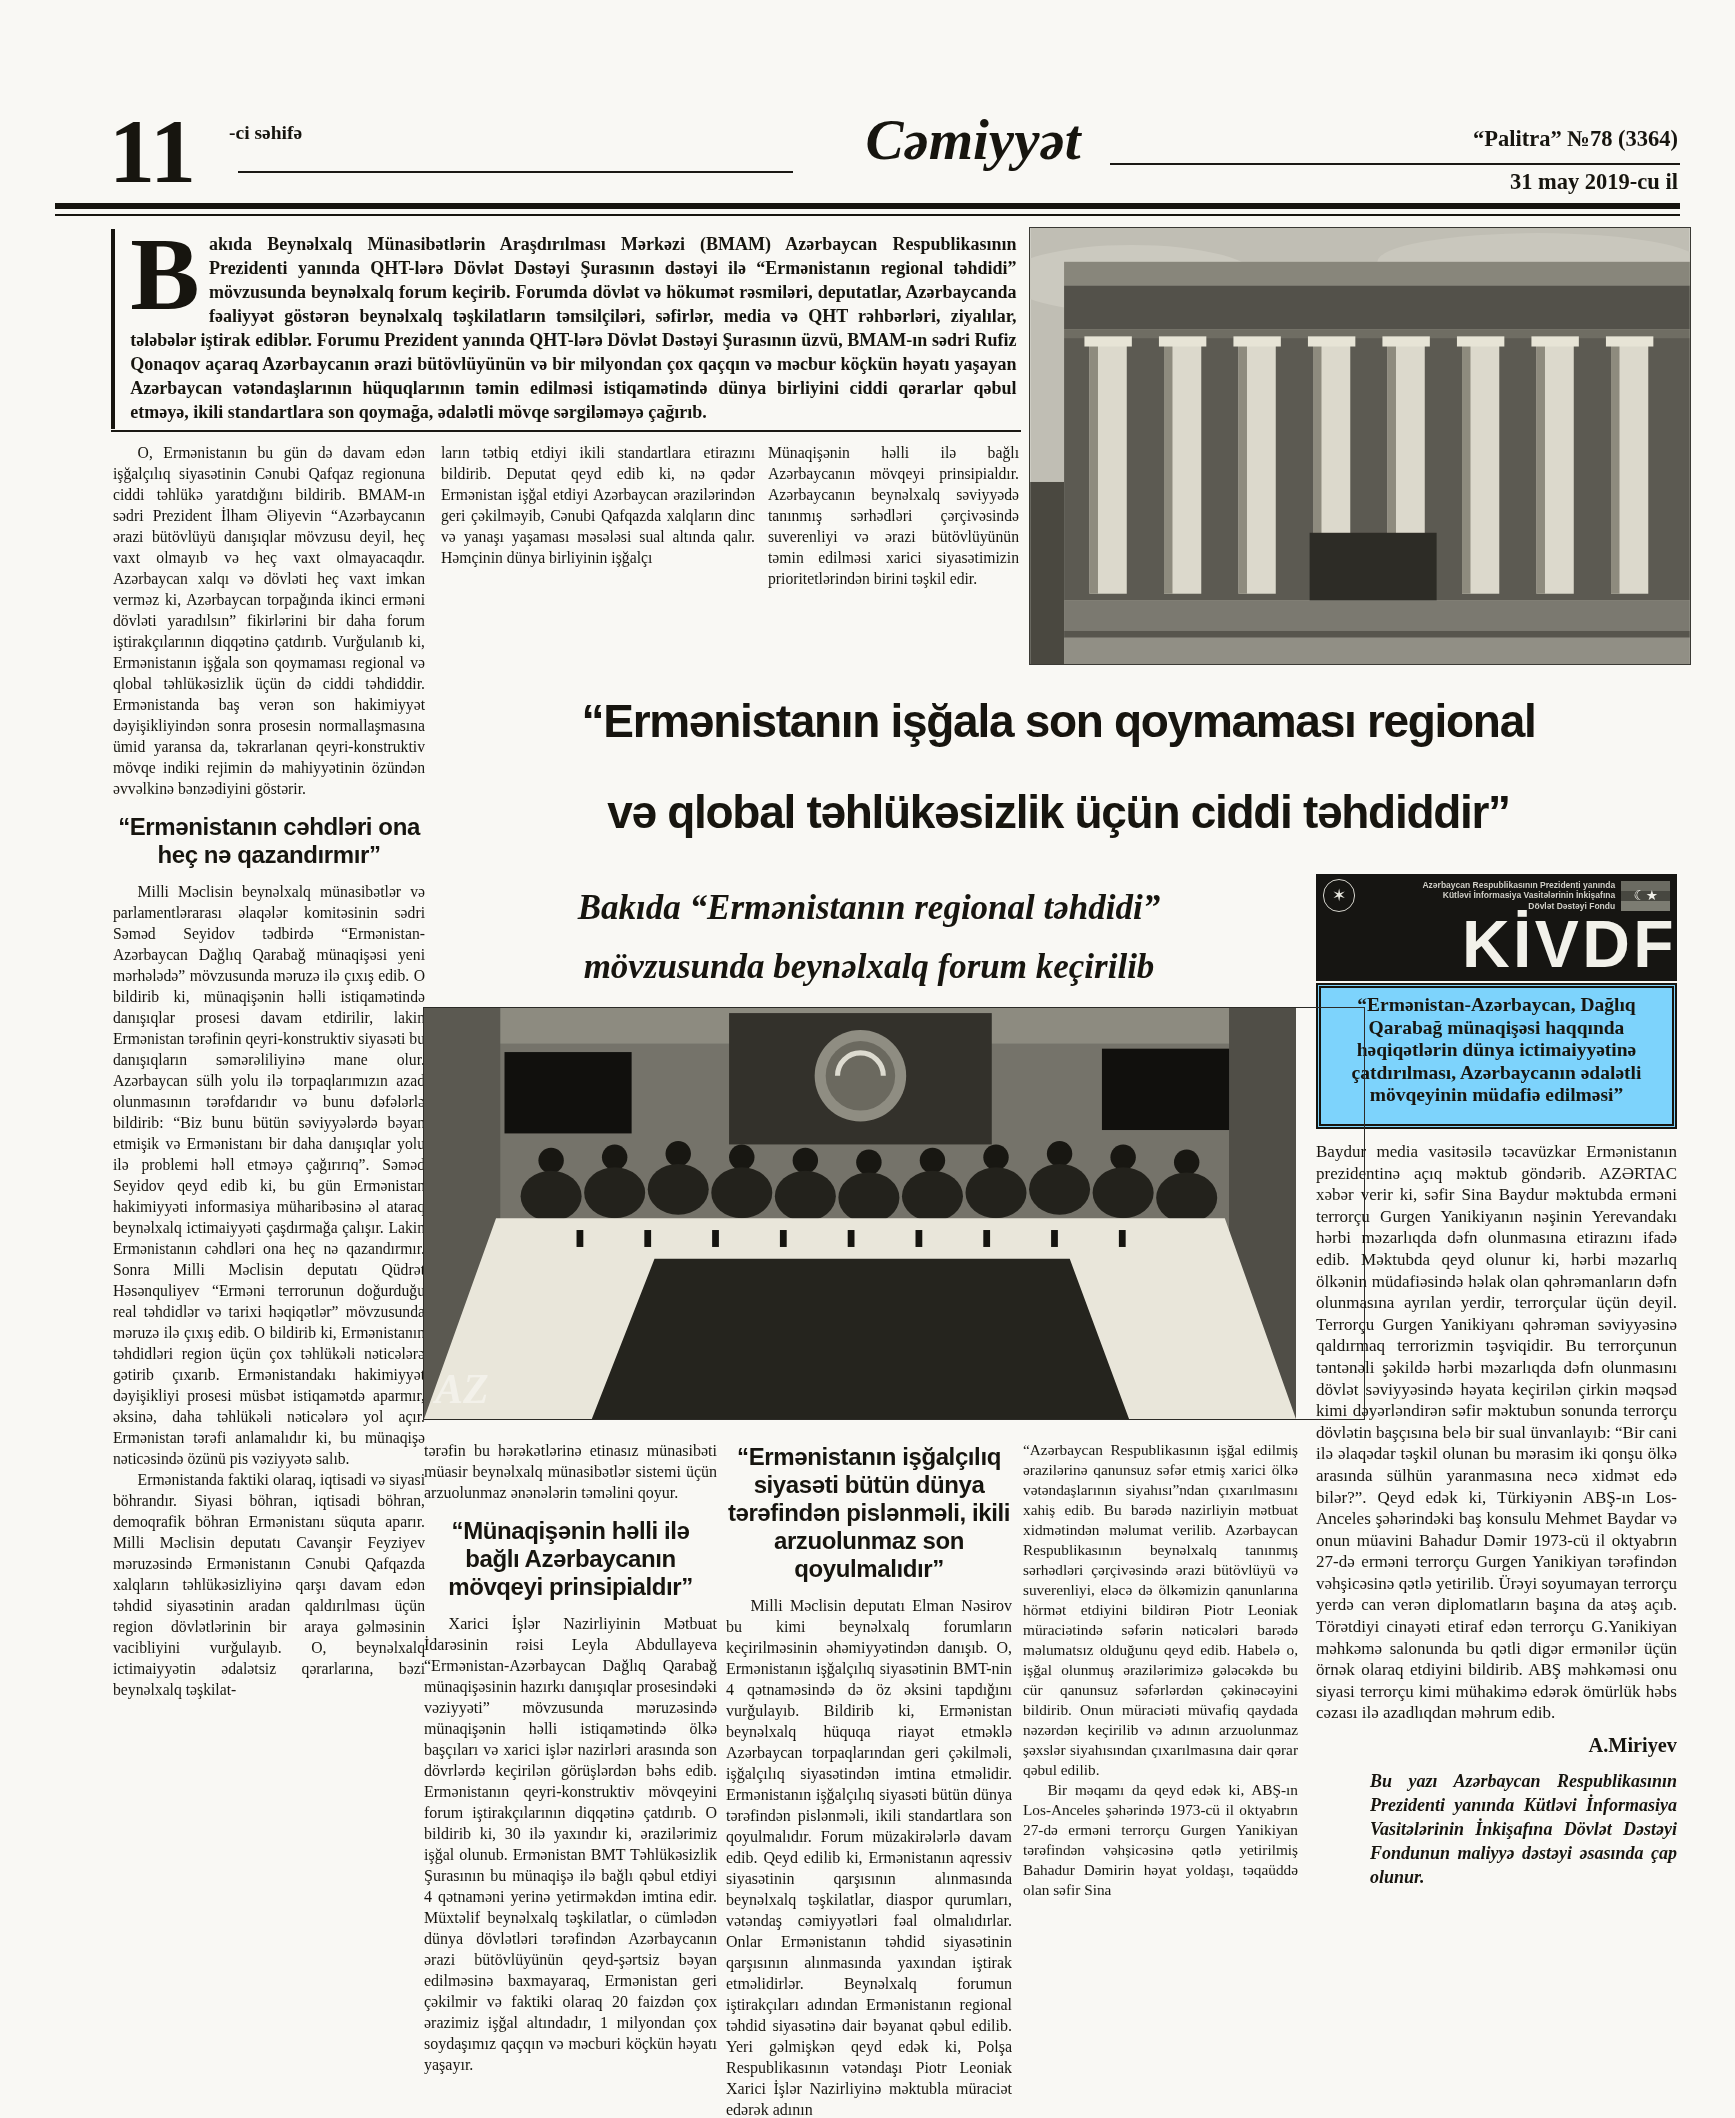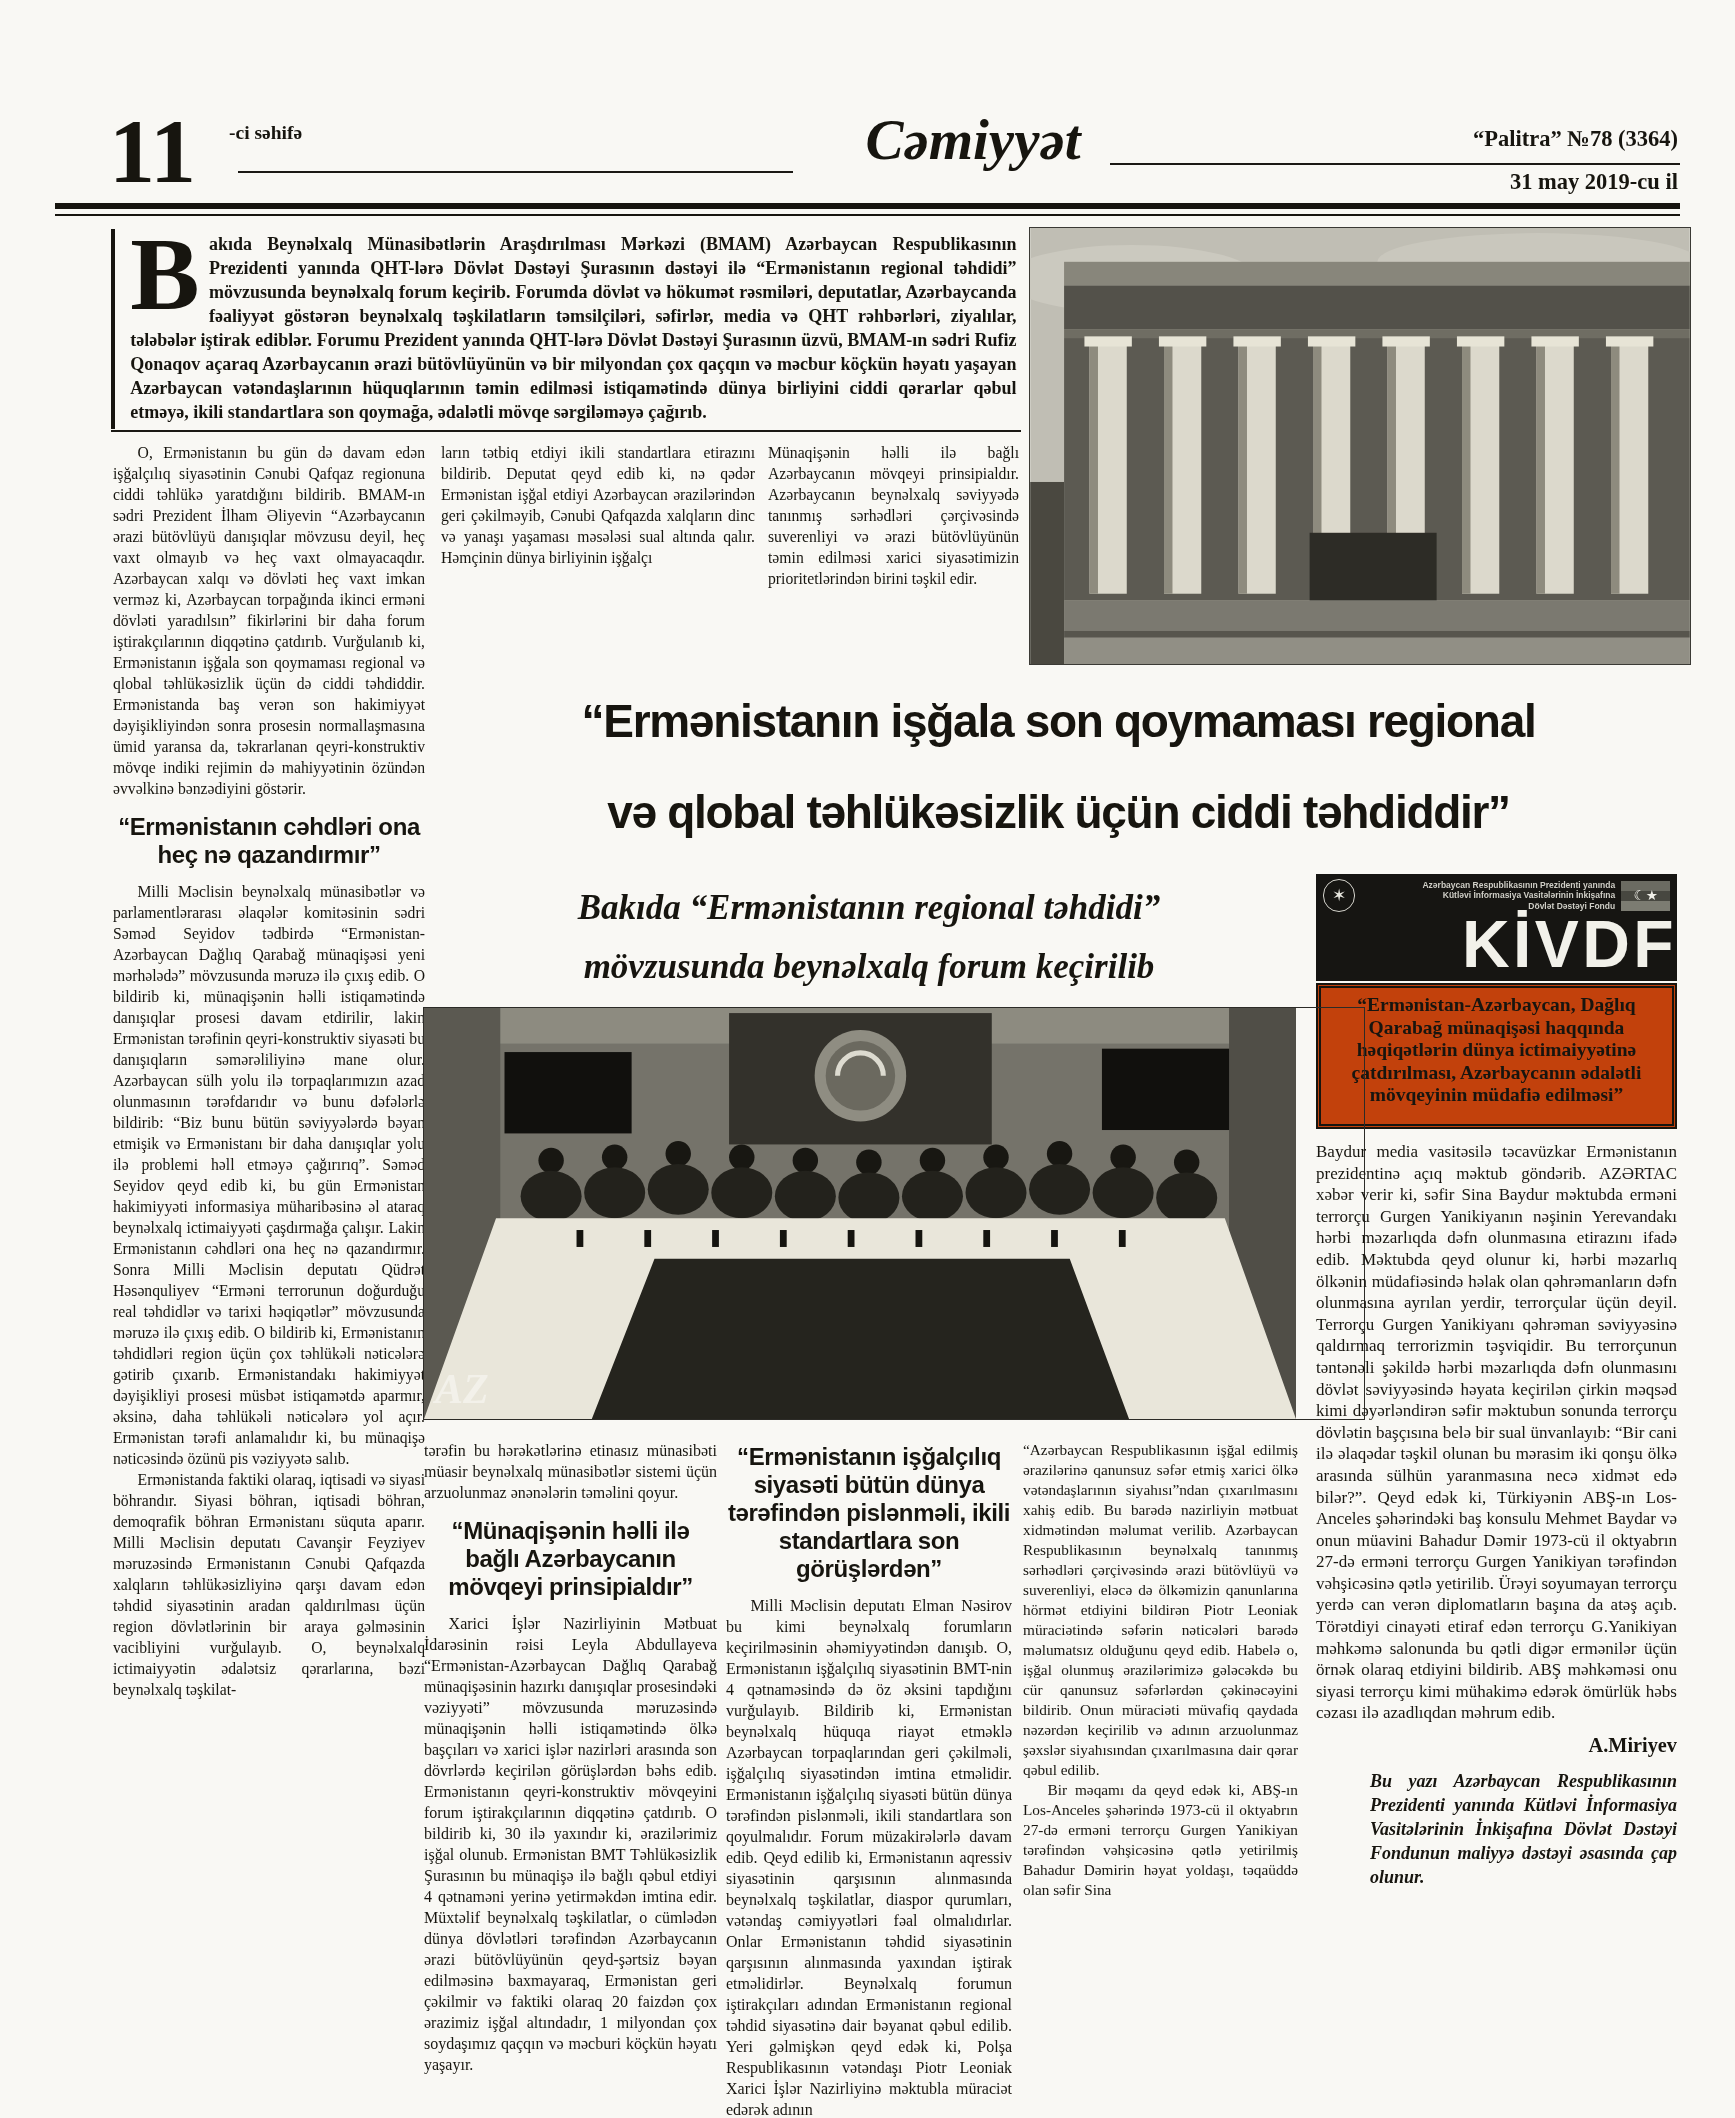--- a/index.html
+++ b/index.html
@@ -61,21 +61,21 @@
   .kivdf-emblem{width:30.5px;height:30.5px;border:1.3px solid #d5d4cc;border-radius:50%;flex:0 0 auto;
                 display:flex;align-items:center;justify-content:center;font-size:17px;color:#e8e7df;}
   .kivdf-org{flex:1;text-align:right;font-family:"Liberation Sans",sans-serif;font-weight:700;
              font-size:8.5px;line-height:10.6px;color:#cfcec6;}
   .kivdf-flag{width:49px;height:30px;flex:0 0 auto;position:relative;
               background:linear-gradient(#6b6b62 33%,#474740 33%,#474740 66%,#7c7c72 66%);}
   .kivdf-flag span{position:absolute;left:0;right:0;top:6px;text-align:center;font-size:13.6px;color:#f0efe8;}
   .kivdf-logo{text-align:right;font-family:"Liberation Sans",sans-serif;font-weight:700;
               font-size:66px;line-height:62px;letter-spacing:3.4px;}
   .kivdf-quote{left:1316px;top:983px;width:361px;height:146px;border:5.1px double #17150f;box-sizing:border-box;
-               padding:6px 2px;text-align:center;font-weight:700;font-size:19.5px;line-height:22.5px;background:#c2410c;}
+               padding:6px 2px;text-align:center;font-weight:700;font-size:19.5px;line-height:22.5px;background:#7dd3fc;}
 
   .byline{text-align:right;font-weight:700;font-size:20.3px;margin-top:11px;text-indent:0;}
   .endnote{margin:12.7px 0 0 54px;font-weight:700;font-style:italic;font-size:18px;line-height:24px;text-align:justify;}
 </style>
 </head>
 <body>
 
 <div class="abs pagenum serif">11</div>
 <div class="abs pagelabel serif">-ci səhifə</div>
 <div class="abs rule rule-a"></div>
@@ -231,21 +231,21 @@
   <span class="abs forum-watermark serif">AZ</span>
 </div>
 
 <div class="abs col colA body-text">
   <p>tərəfin bu hərəkətlərinə etinasız münasibəti müasir beynəlxalq münasibətlər sistemi üçün arzuolunmaz ənənələrin təməlini qoyur.</p>
   <h3 class="colhead">“Münaqişənin həlli ilə bağlı Azərbaycanın mövqeyi prinsipialdır”</h3>
   <p class="ind">Xarici İşlər Nazirliyinin Mətbuat İdarəsinin rəisi Leyla Abdullayeva “Ermənistan-Azərbaycan Dağlıq Qarabağ münaqişəsinin hazırkı danışıqlar prosesindəki vəziyyəti” mövzusunda məruzəsində münaqişənin həlli istiqamətində ölkə başçıları və xarici işlər nazirləri arasında son dövrlərdə keçirilən görüşlərdən bəhs edib. Ermənistanın qeyri-konstruktiv mövqeyini forum iştirakçılarının diqqətinə çatdırıb. O bildirib ki, 30 ilə yaxındır ki, ərazilərimiz işğal olunub. Ermənistan BMT Təhlükəsizlik Şurasının bu münaqişə ilə bağlı qəbul etdiyi 4 qətnaməni yerinə yetirməkdən imtina edir. Müxtəlif beynəlxalq təşkilatlar, o cümlədən dünya dövlətləri tərəfindən Azərbaycanın ərazi bütövlüyünün qeyd-şərtsiz bəyan edilməsinə baxmayaraq, Ermənistan geri çəkilmir və faktiki olaraq 20 faizdən çox ərazimiz işğal altındadır, 1 milyondan çox soydaşımız qaçqın və məcburi köçkün həyatı yaşayır.</p>
 </div>
 
 <div class="abs col colB body-text">
-  <h3 class="colhead" style="margin-top:2.5px">“Ermənistanın işğalçılıq siyasəti bütün dünya tərəfindən pislənməli, ikili standartlara son görüşlərdən”</h3>
+  <h3 class="colhead" style="margin-top:2.5px">“Ermənistanın işğalçılıq siyasəti bütün dünya tərəfindən pislənməli, ikili arzuolunmaz son qoyulmalıdır”</h3>
   <p class="ind">Milli Məclisin deputatı Elman Nəsirov bu kimi beynəlxalq forumların keçirilməsinin əhəmiyyətindən danışıb. O, Ermənistanın işğalçılıq siyasətinin BMT-nin 4 qətnaməsində də öz əksini tapdığını vurğulayıb. Bildirib ki, Ermənistan beynəlxalq hüquqa riayət etməklə Azərbaycan torpaqlarından geri çəkilməli, işğalçılıq siyasətindən imtina etməlidir. Ermənistanın işğalçılıq siyasəti bütün dünya tərəfindən pislənməli, ikili standartlara son qoyulmalıdır. Forum müzakirələrlə davam edib. Qeyd edilib ki, Ermənistanın aqressiv siyasətinin qarşısının alınmasında beynəlxalq təşkilatlar, diaspor qurumları, vətəndaş cəmiyyətləri fəal olmalıdırlar. Onlar Ermənistanın təhdid siyasətinin qarşısının alınmasında yaxından iştirak etməlidirlər. Beynəlxalq forumun iştirakçıları adından Ermənistanın regional təhdid siyasətinə dair bəyanat qəbul edilib. Yeri gəlmişkən qeyd edək ki, Polşa Respublikasının vətəndaşı Piotr Leoniak Xarici İşlər Nazirliyinə məktubla müraciət edərək adının</p>
 </div>
 
 <div class="abs col colC body-text">
   <p>“Azərbaycan Respublikasının işğal edilmiş ərazilərinə qanunsuz səfər etmiş xarici ölkə vətəndaşlarının siyahısı”ndan çıxarılmasını xahiş edib. Bu barədə nazirliyin mətbuat xidmətindən məlumat verilib. Azərbaycan Respublikasının beynəlxalq tanınmış sərhədləri çərçivəsində ərazi bütövlüyü və suverenliyi, eləcə də ölkəmizin qanunlarına hörmət etdiyini bildirən Piotr Leoniak müraciətində səfərin nəticələri barədə məlumatsız olduğunu qeyd edib. Habelə o, işğal olunmuş ərazilərimizə gələcəkdə bu cür qanunsuz səfərlərdən çəkinəcəyini bildirib. Onun müraciəti müvafiq qaydada nəzərdən keçirilib və adının arzuolunmaz şəxslər siyahısından çıxarılmasına dair qərar qəbul edilib.</p>
   <p class="ind">Bir məqamı da qeyd edək ki, ABŞ-ın Los-Anceles şəhərində 1973-cü il oktyabrın 27-də erməni terrorçu Gurgen Yanikiyan tərəfindən vəhşicəsinə qətlə yetirilmiş Bahadur Dəmirin həyat yoldaşı, təqaüddə olan səfir Sina</p>
 </div>
 
 <div class="abs col sidebar body-text">
   <p>Baydur media vasitəsilə təcavüzkar Ermənistanın prezidentinə açıq məktub göndərib. AZƏRTAC xəbər verir ki, səfir Sina Baydur məktubda erməni terrorçu Gurgen Yanikiyanın nəşinin Yerevandakı hərbi məzarlıqda dəfn olunmasına etirazını ifadə edib. Məktubda qeyd olunur ki, hərbi məzarlıq ölkənin müdafiəsində həlak olan qəhrəmanların dəfn olunmasına ayrılan yerdir, terrorçular üçün deyil. Terrorçu Gurgen Yanikiyanı qəhrəman səviyyəsinə qaldırmaq terrorizmin təşviqidir. Bu terrorçunun təntənəli şəkildə hərbi məzarlıqda dəfn olunmasını dövlət səviyyəsində həyata keçirilən çirkin məqsəd kimi dəyərləndirən səfir məktubun sonunda terrorçu dövlətin başçısına belə bir sual ünvanlayıb: “Bir cani ilə əlaqədar təşkil olunan bu mərasim iki qonşu ölkə arasında sülhün yaranmasına necə xidmət edə bilər?”. Qeyd edək ki, Türkiyənin ABŞ-ın Los-Anceles şəhərindəki baş konsulu Mehmet Baydar və onun müavini Bahadur Dəmir 1973-cü il oktyabrın 27-də erməni terrorçu Gurgen Yanikiyan tərəfindən vəhşicəsinə qətlə yetirilib. Ürəyi soyumayan terrorçu yerdə can verən diplomatların başına da atəş açıb. Törətdiyi cinayəti etiraf edən terrorçu G.Yanikiyan məhkəmə salonunda bu qətli digər ermənilər üçün örnək olaraq etdiyini bildirib. ABŞ məhkəməsi onu siyasi terrorçu kimi mühakimə edərək ömürlük həbs cəzası ilə azadlıqdan məhrum edib.</p>

